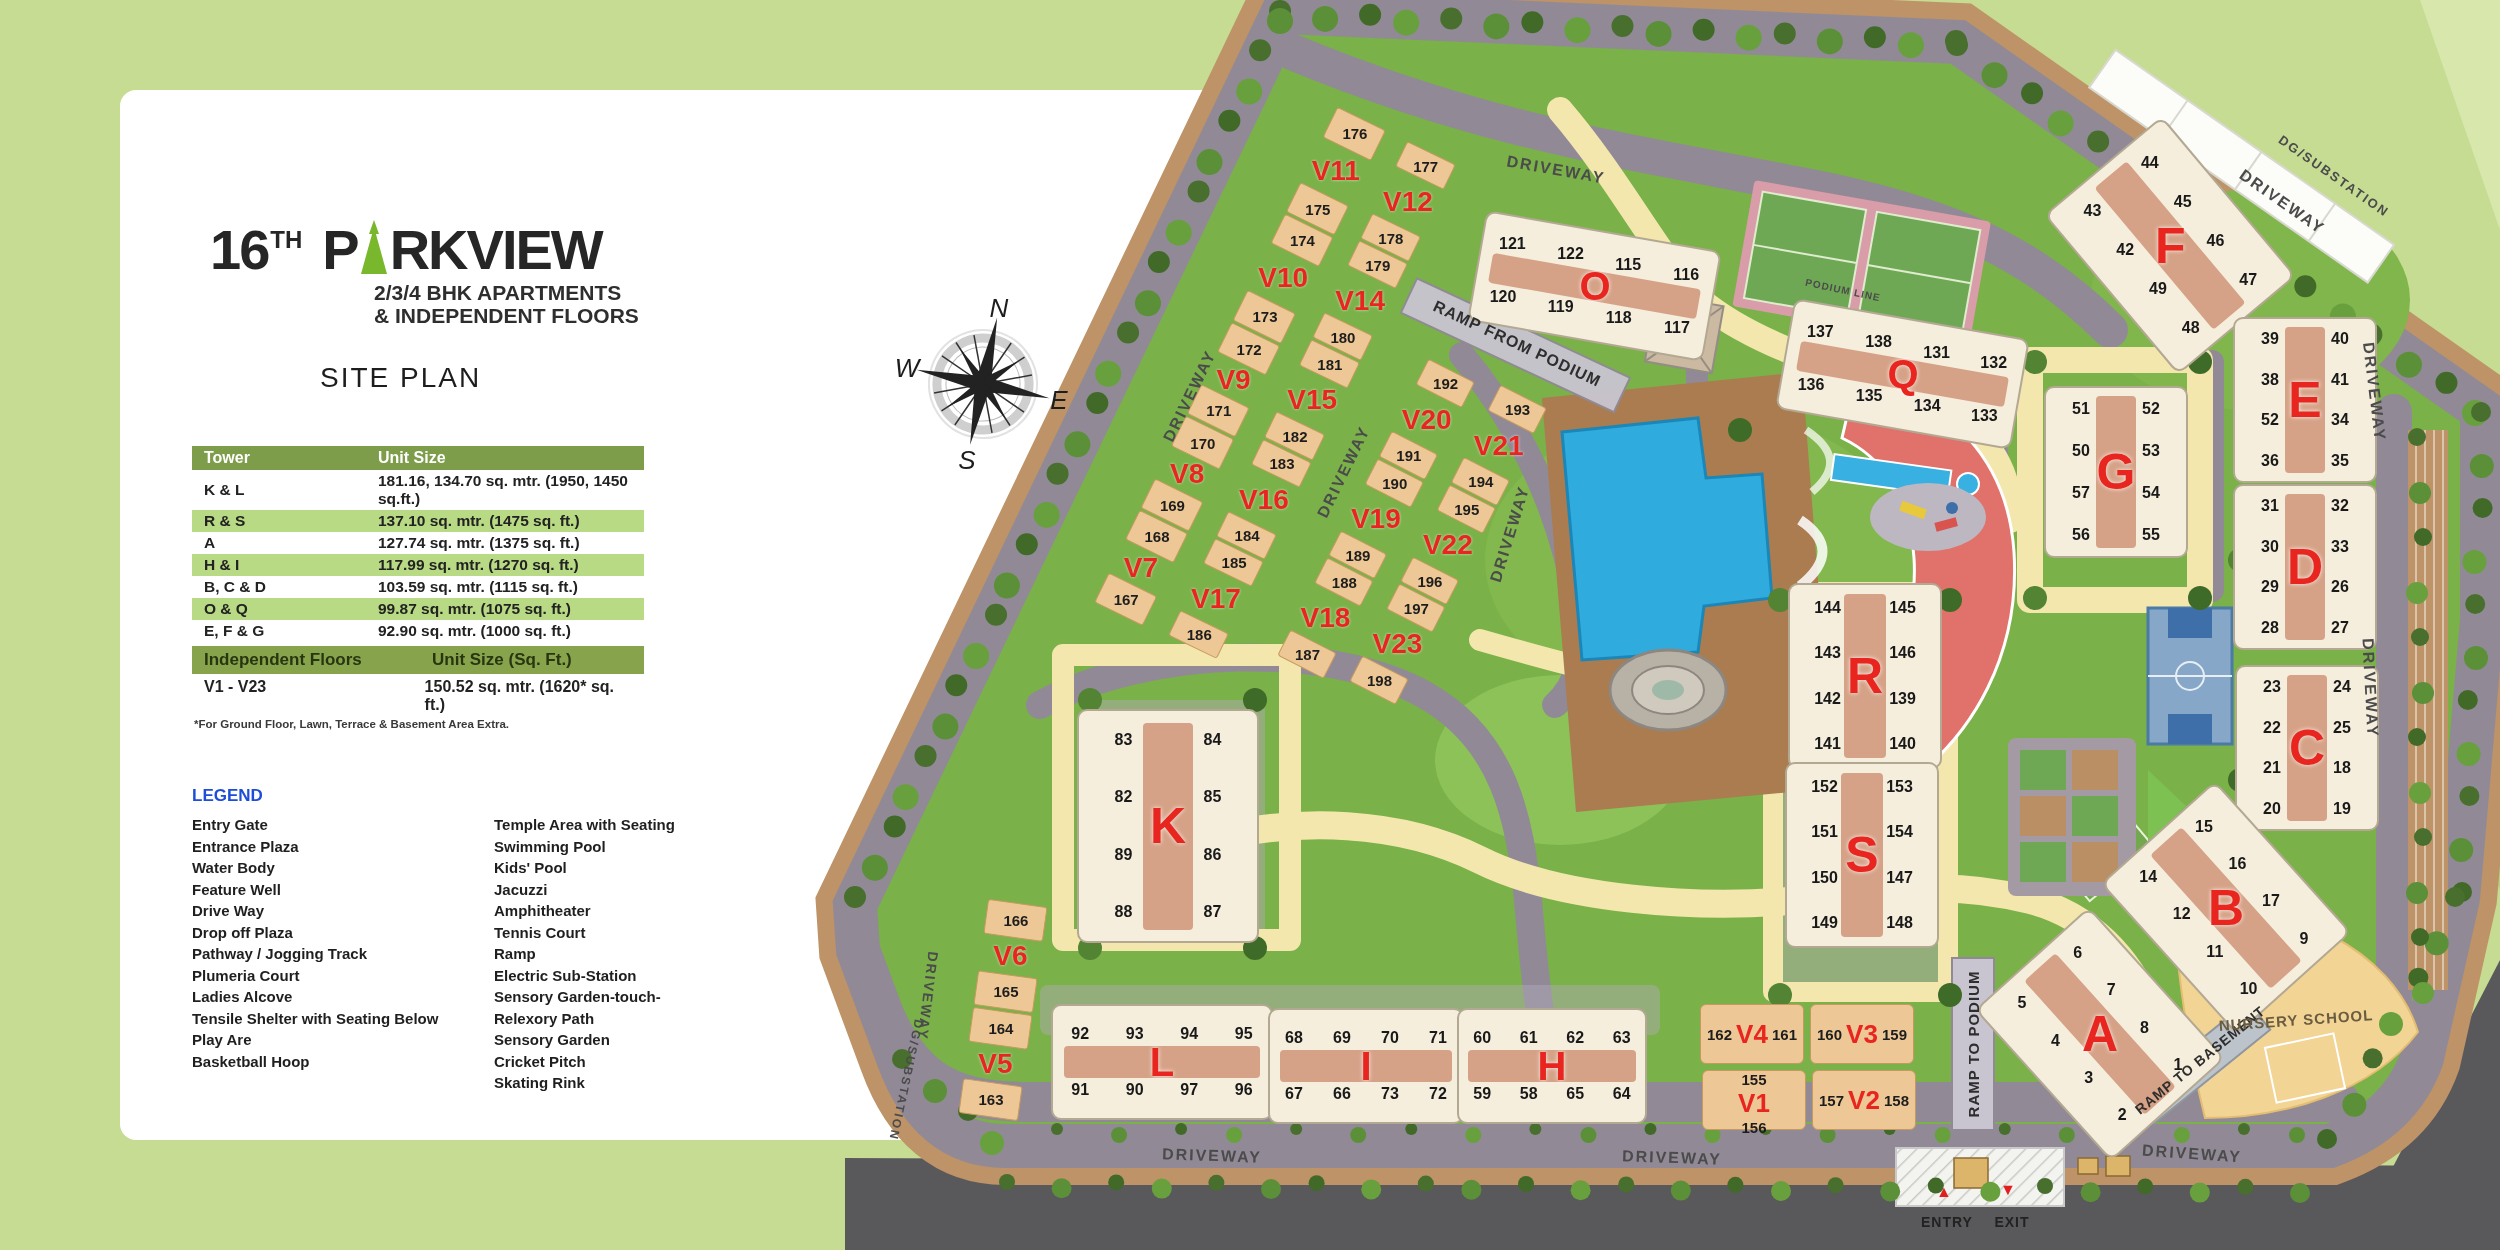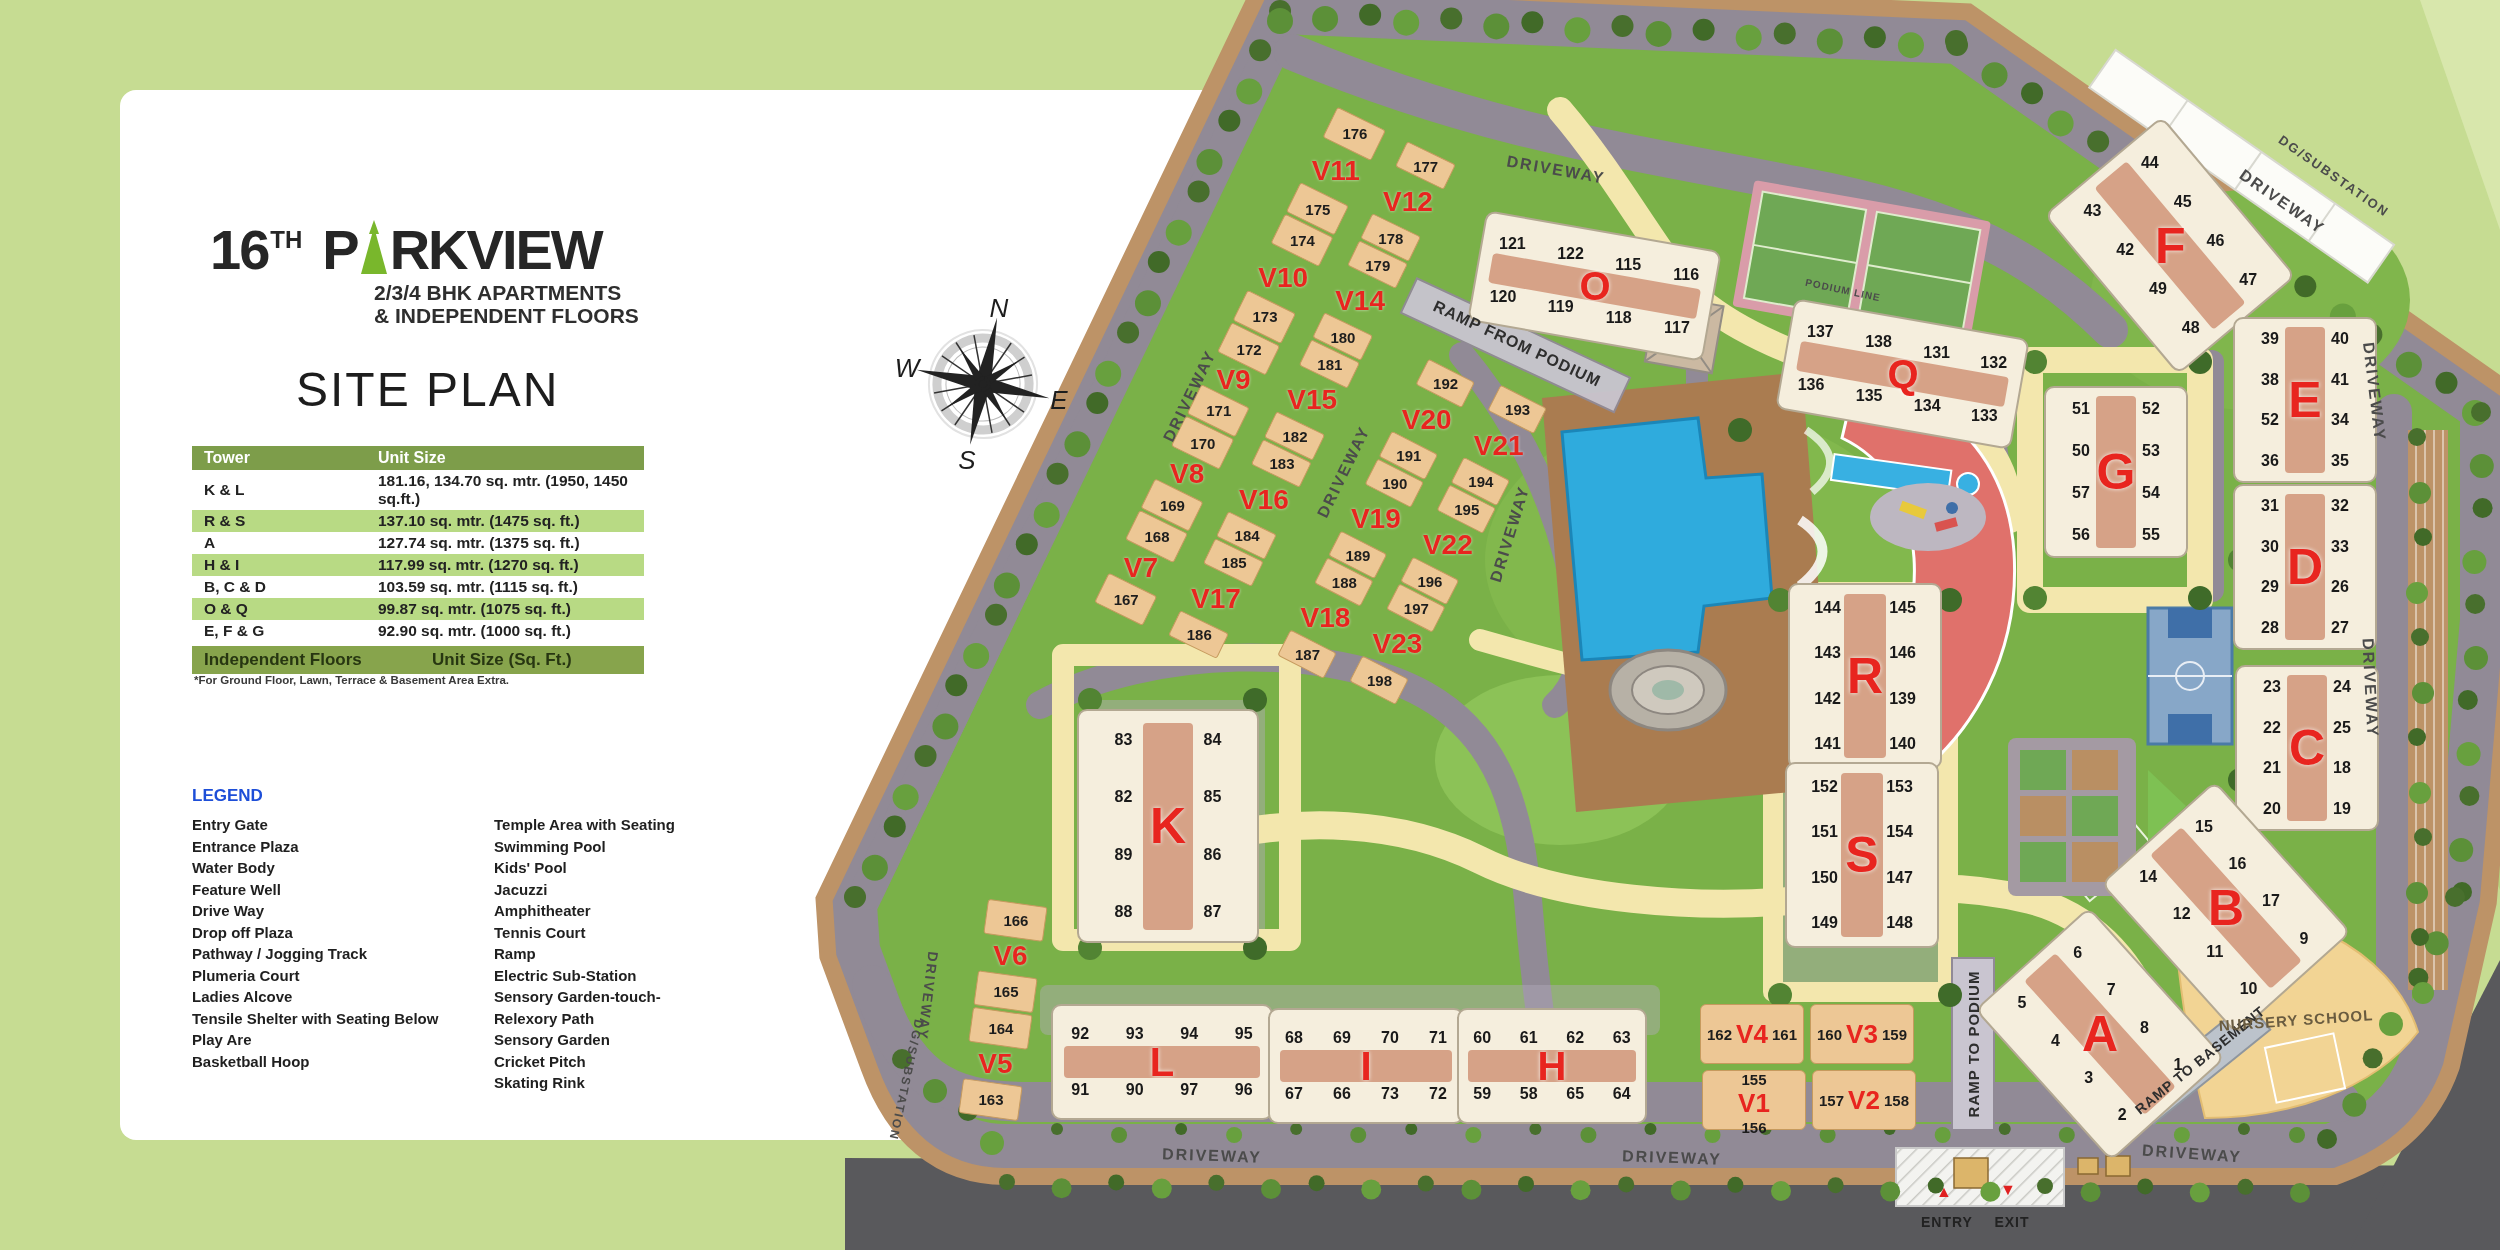--- a/index.html
+++ b/index.html
@@ -8,21 +8,21 @@
   
   .panel{position:absolute;left:120px;top:90px;width:1130px;height:1050px;
          background:#ffffff;border-radius:16px;z-index:1;}
   .logo{position:absolute;left:90px;top:130px;}
   .l1{display:flex;align-items:flex-end;}
   .big{font-size:56px;font-weight:800;color:#262626;letter-spacing:-2px;line-height:1;}
   .sup{font-size:24px;font-weight:800;color:#262626;margin:0 4px 24px 2px;}
   .sp{margin-left:16px;}
   .tree{display:inline-block;margin:0 -1px;}
   .lsub{margin-left:164px;margin-top:3px;font-size:21px;font-weight:700;color:#2e2e2e;line-height:23px;letter-spacing:0px;}
-  .siteplan{position:absolute;left:176px;top:272px;margin:0;font-size:48px;font-weight:400;
+  .siteplan{position:absolute;left:200px;top:272px;margin:0;font-size:28px;font-weight:400;
             letter-spacing:2px;color:#1d1d1d;}
   table.ttable{position:absolute;left:72px;top:356px;width:452px;border-collapse:collapse;}
   table.ttable th{background:#7d9d4a;color:#fff;font-size:16px;text-align:left;padding:3px 12px;}
   table.ttable td{font-size:15.5px;font-weight:600;color:#222;padding:2px 12px;}
   table.ttable td:first-child{width:150px;}
   table.ttable tr.alt{background:#b8da84;}
   .ftable{position:absolute;left:72px;top:556px;width:452px;}
   .fhead{background:#87a44c;color:#273611;font-size:17px;font-weight:800;padding:4px 12px;display:flex;}
   .fhead span:first-child{width:228px;}
   .frow{font-size:16px;font-weight:700;color:#222;padding:4px 12px;display:flex;}
@@ -431,20 +431,24 @@
           <td>92.90 sq. mtr. (1000 sq. ft.)</td>
         </tr>
       </tbody>
   </table>
 
   <div class="ftable">
     <div class="fhead">
       <span>Independent Floors</span>
       <span>Unit Size (Sq. Ft.)</span>
     </div>
+    <div class="frow">
+      <span>V1 - V23</span>
+      <span>150.52 sq. mtr. (1620* sq. ft.)</span>
+    </div>
     <div class="fnote">*For Ground Floor, Lawn, Terrace &amp; Basement Area Extra.</div>
   </div>
 
   <div class="legend">
     <div class="ltitle">LEGEND</div>
     <div class="lcols">
       <div class="lcol">
           <div class="leg-item">Entry Gate</div>
           <div class="leg-item">Entrance Plaza</div>
           <div class="leg-item">Water Body</div>

